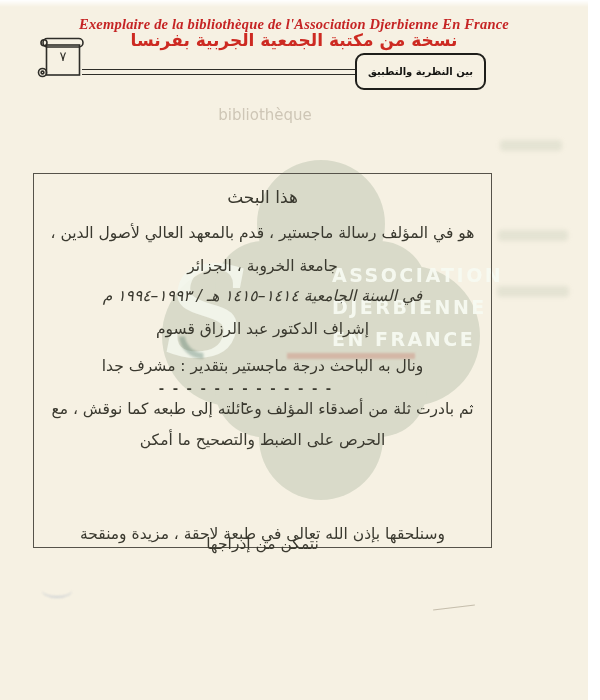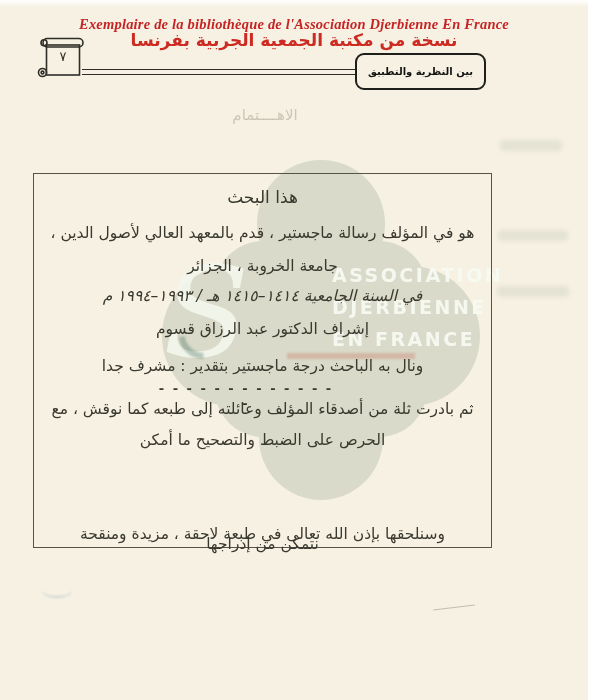--- a/index.html
+++ b/index.html
@@ -84,21 +84,21 @@
         <circle cx="6.5" cy="35.5" r="1.4"></circle>
       </g>
     </svg>
   </div>
   <div class="pagenum">٧</div>
   <div class="rule"></div>
   <div class="badge">
     <span>بين النظرية والتطبيق</span>
   </div>
 
-  <div class="ghost">الاهــــتمام</div>
+  <div class="ghost">bibliothèque</div>
 
   <svg class="wm-blob" width="322" height="348" viewBox="0 0 322 348">
     <g opacity="0.24" fill="#7f9478">
       <circle cx="161" cy="68" r="64"></circle>
       <circle cx="72" cy="180" r="70"></circle>
       <circle cx="250" cy="180" r="70"></circle>
       <circle cx="161" cy="282" r="62"></circle>
       <rect x="55" y="85" width="212" height="196" rx="48"></rect>
     </g>
   </svg>

